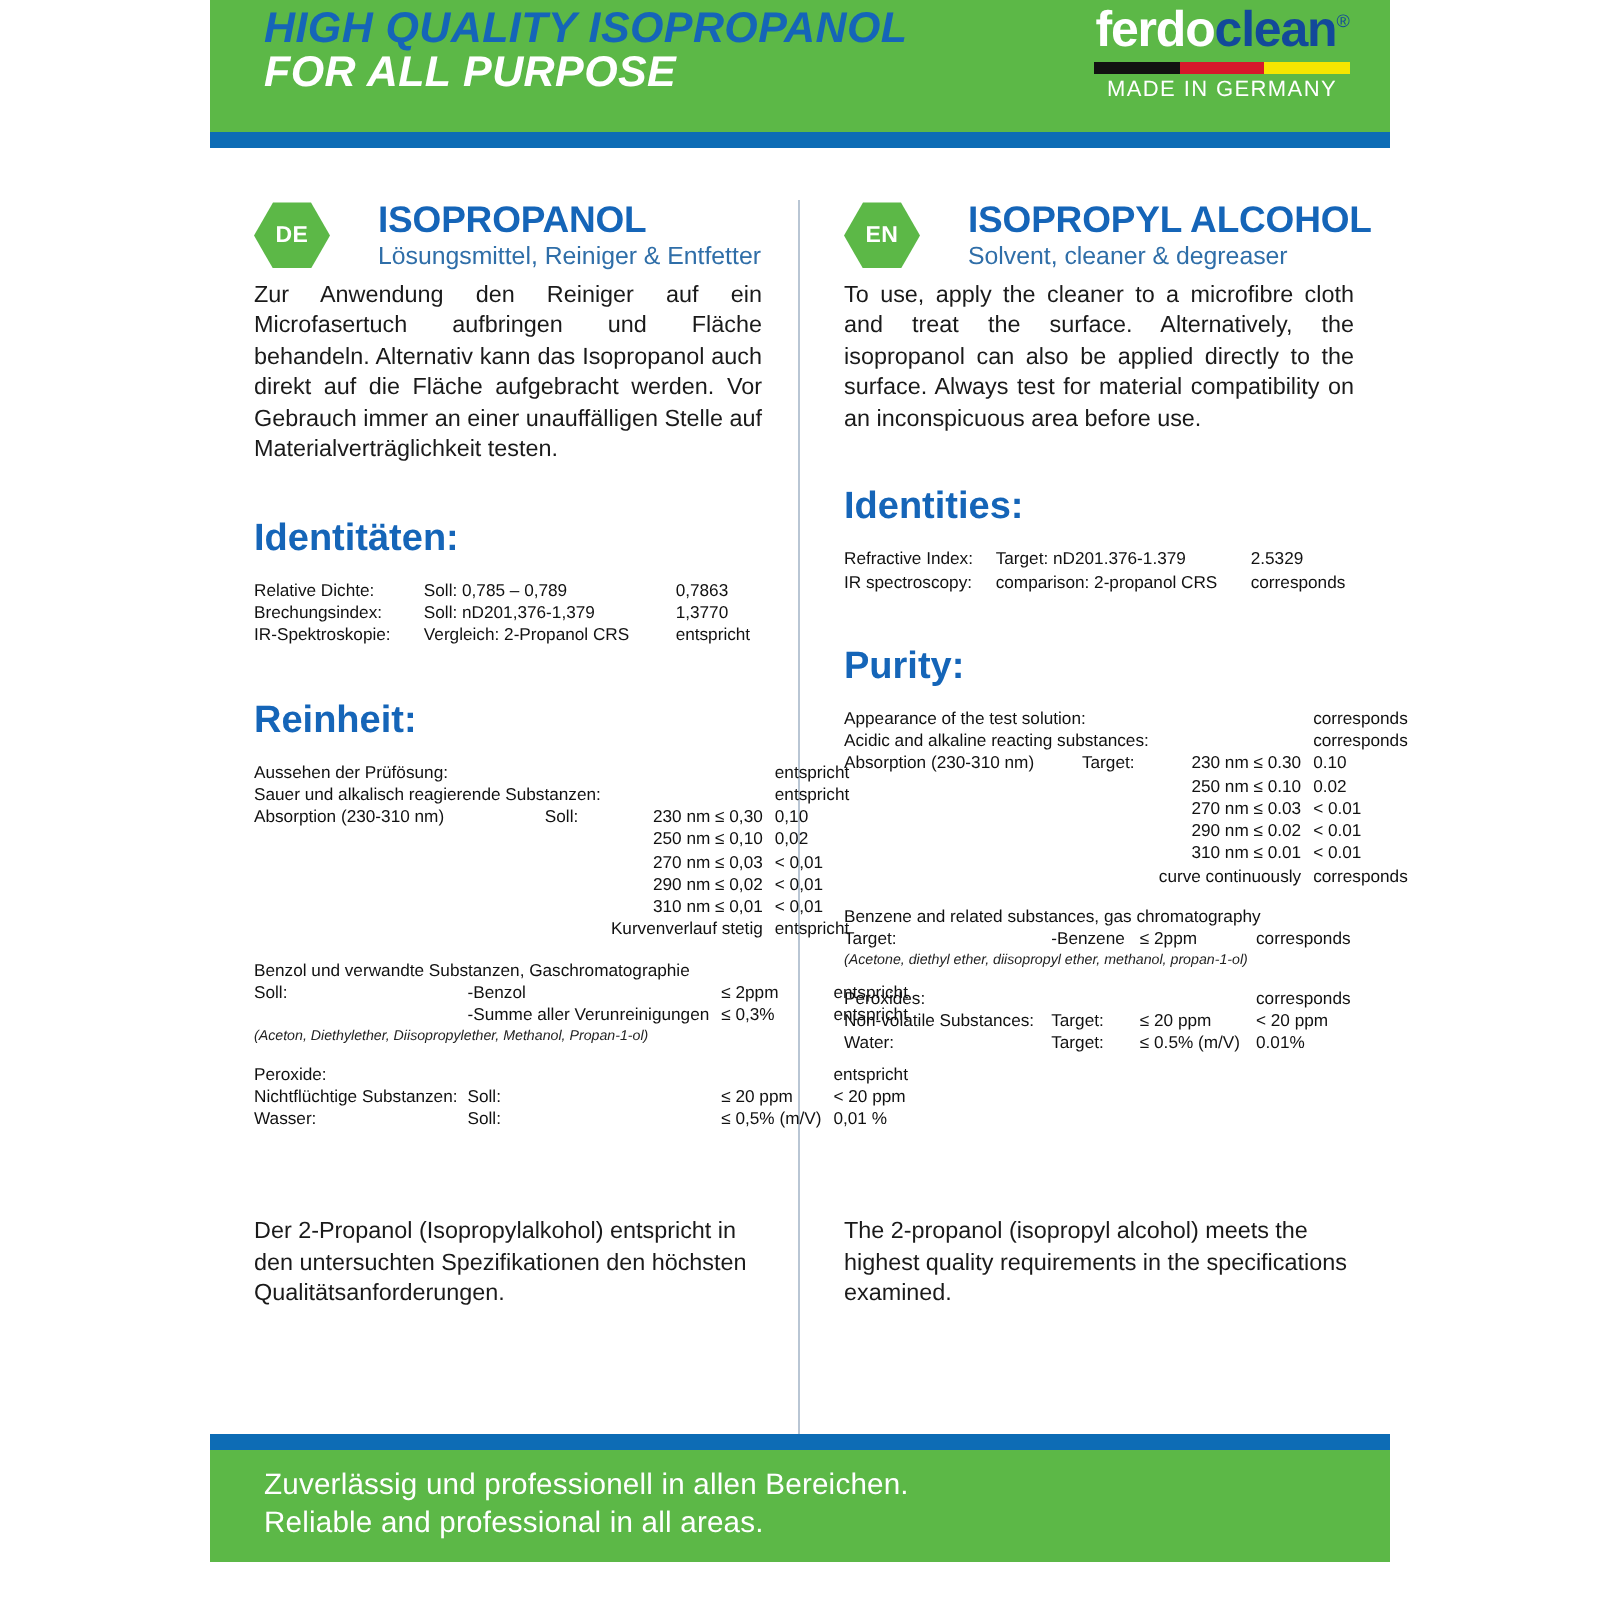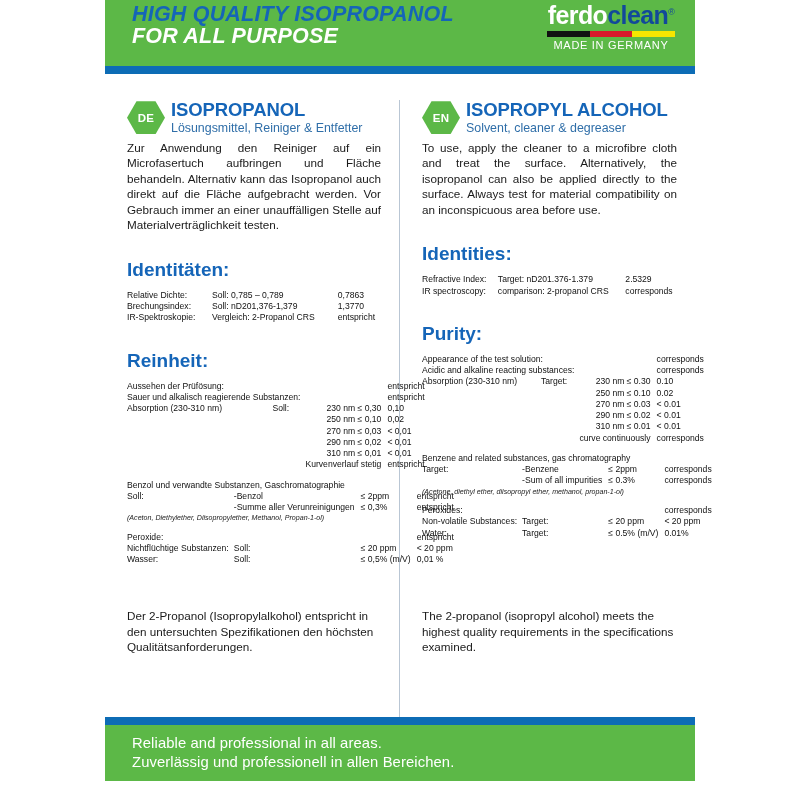--- a/index.html
+++ b/index.html
@@ -114,21 +114,21 @@
     width: 295px;
     box-sizing: border-box;
     padding: 0 18px 0 22px;
     position: relative;
   }
   .col-left { border-right: 1px solid #b9c6d4; }
 
   .lang-head {
     display: flex;
     align-items: center;
-    gap: 6px;
+    gap: 24px;
     margin-bottom: 2px;
   }
   .hex {
     width: 38px;
     height: 33px;
     background: #5cb847;
     display: flex;
     align-items: center;
     justify-content: center;
     clip-path: polygon(25% 0%, 75% 0%, 100% 50%, 75% 100%, 25% 100%, 0% 50%);
@@ -477,26 +477,20 @@
           <tr>
             <td colspan="4">Benzene and related substances, gas chromatography</td>
           </tr>
           <tr>
             <td class="c-label">Target:</td>
             <td class="c-mid">-Benzene</td>
             <td class="c-mid">≤ 2ppm</td>
             <td class="c-val">corresponds</td>
           </tr>
           <tr>
-            <td class="c-label"></td>
-            <td class="c-mid">-Sum of all impurities</td>
-            <td class="c-mid">≤ 0.3%</td>
-            <td class="c-val">corresponds</td>
-          </tr>
-          <tr>
             <td class="note" colspan="4">(Acetone, diethyl ether, diisopropyl ether, methanol, propan-1-ol)</td>
           </tr>
           <tr class="spacer-row">
               <td colspan="4"></td>
             </tr>
           <tr>
             <td class="c-label">Peroxides:</td>
             <td class="c-mid"></td>
             <td class="c-mid"></td>
             <td class="c-val">corresponds</td>
@@ -515,17 +509,17 @@
           </tr>
         </tbody>
       </table>
 
       <div class="closing">The 2-propanol (isopropyl alcohol) meets the highest quality requirements in the specifications examined.</div>
     </div>
   </div>
 
   <div class="footer-rule"></div>
   <div class="footer">
+    <div class="footer-line">Zuverlässig und professionell in allen Bereichen.</div>
     <div class="footer-line">Reliable and professional in all areas.</div>
-    <div class="footer-line">Zuverlässig und professionell in allen Bereichen.</div>
   </div>
 
 </div>
 
 </body></html>

